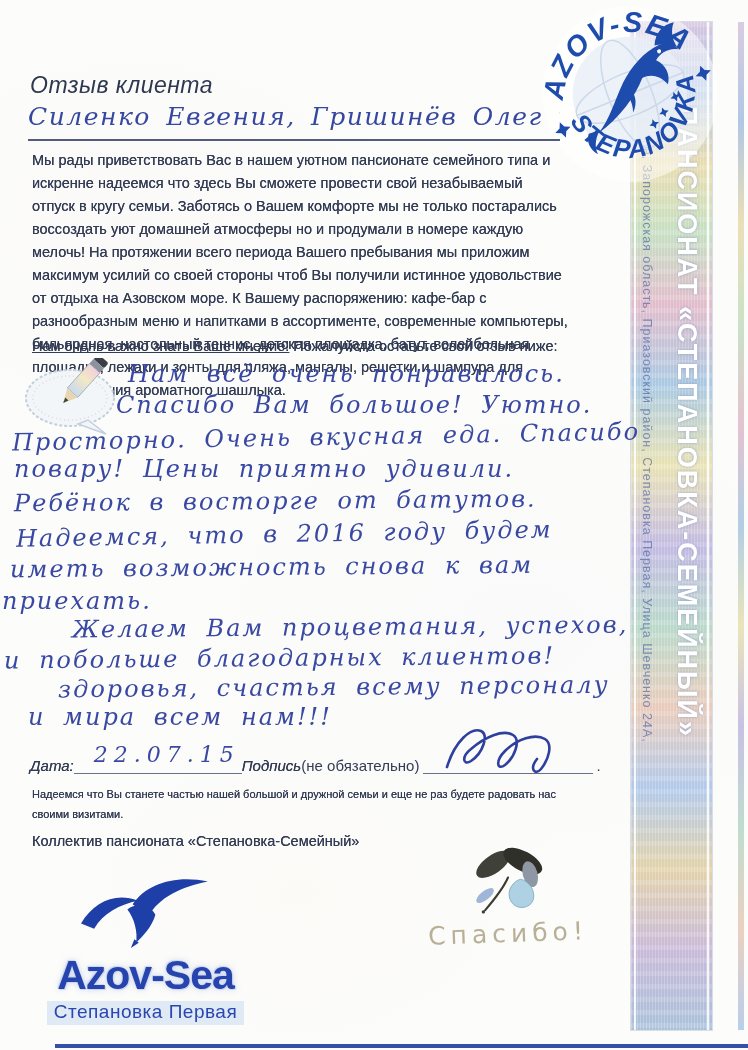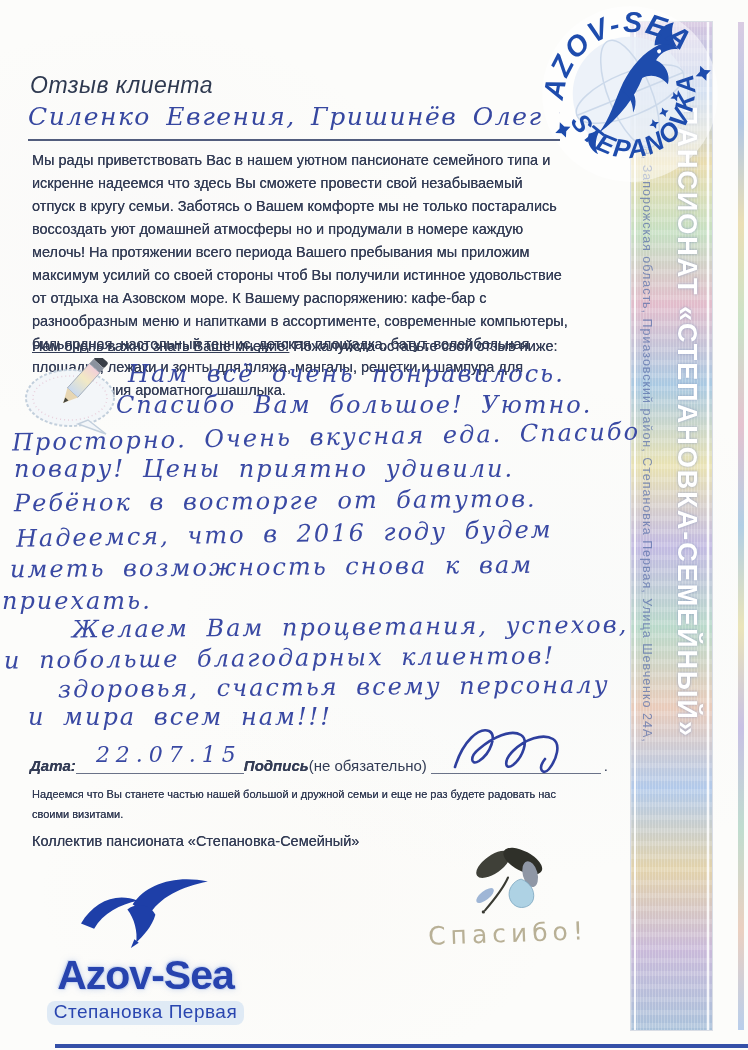--- a/index.html
+++ b/index.html
@@ -65,40 +65,40 @@
   .hwl9{left:72px;top:613px;transform:rotate(-.5deg);}
   .hwl10{left:4px;top:644px;transform:rotate(-.5deg);}
   .hwl11{left:58px;top:673px;transform:rotate(-.5deg);}
   .hwl12{left:28px;top:703px;font-style:italic;}
 
   .note-icon{position:absolute;left:20px;top:358px;}
 
   
   .date-row{position:absolute;left:30px;top:740px;width:680px;display:flex;align-items:flex-end;
         font-size:15px;height:34px;}
-  .lbl-bi{font-weight:bold;font-style:italic;text-shadow:0 0 .4px #333c55;}
+  .lbl-bi{font-weight:normal;font-style:italic;text-shadow:0 0 .4px #333c55;}
   .lbl-i{}
   .u-slot{border-bottom:1.5px solid #6a7288;height:33px;position:relative;}
   .date-slot{width:168px;text-align:center;}
   .date-slot .hw{font-size:22px;letter-spacing:6px;position:relative;top:2px;margin-left:18px;}
   .sig-slot{width:170px;margin-left:4px;}
   .sig-scribble{position:absolute;left:18px;bottom:-6px;}
   .end-dot{margin-left:3px;}
 
   .closing{position:absolute;left:32px;top:784px;width:560px;font-size:11px;line-height:20px;
         text-shadow:0 0 .4px #333c55;}
   .signoff{position:absolute;left:32px;top:832px;font-size:14.5px;line-height:19px;
         text-shadow:0 0 .4px #333c55;}
 
   
   .brand-block{position:absolute;left:38px;top:878px;width:215px;text-align:center;}
   .brand-name{font-size:41px;font-weight:bold;color:#2743ae;letter-spacing:-1px;
         text-shadow:1px 1px 0 #ccd8f0,-1px -1px 0 #ccd8f0,0 0 6px rgba(140,165,220,.5);}
   .brand-sub{display:inline-block;margin-top:2px;font-size:19px;color:#2a46b0;letter-spacing:.5px;
-        background:rgba(188,212,240,.45);border-radius:8px;padding:0 7px 2px;}
+        background:rgba(188,212,240,.45);border-radius:0;padding:0 7px 2px;}
 
   
   .thanks{position:absolute;left:418px;top:843px;width:180px;text-align:center;}
   .thanks-label{font-family:"DejaVu Sans",sans-serif;font-size:25px;letter-spacing:5px;
         color:#b3aa8e;opacity:.92;transform:rotate(-2deg);margin-top:-6px;}
 
   .bottom-line{position:absolute;left:55px;top:1044px;width:693px;height:3.5px;background:#3550a8;}
 </style>
 </head>
 <body>

